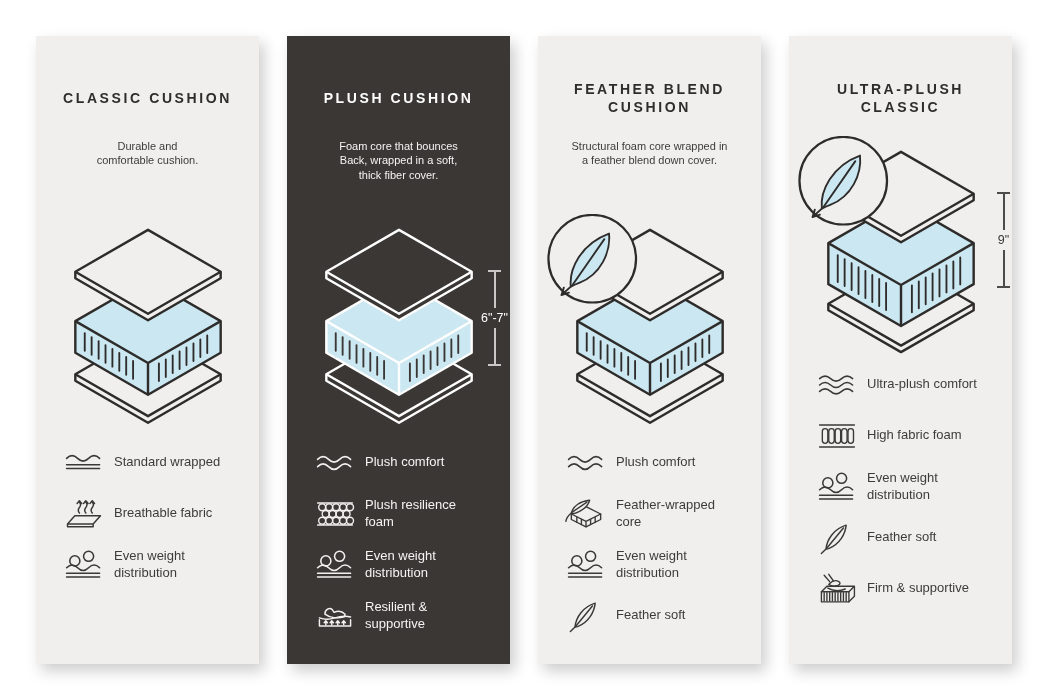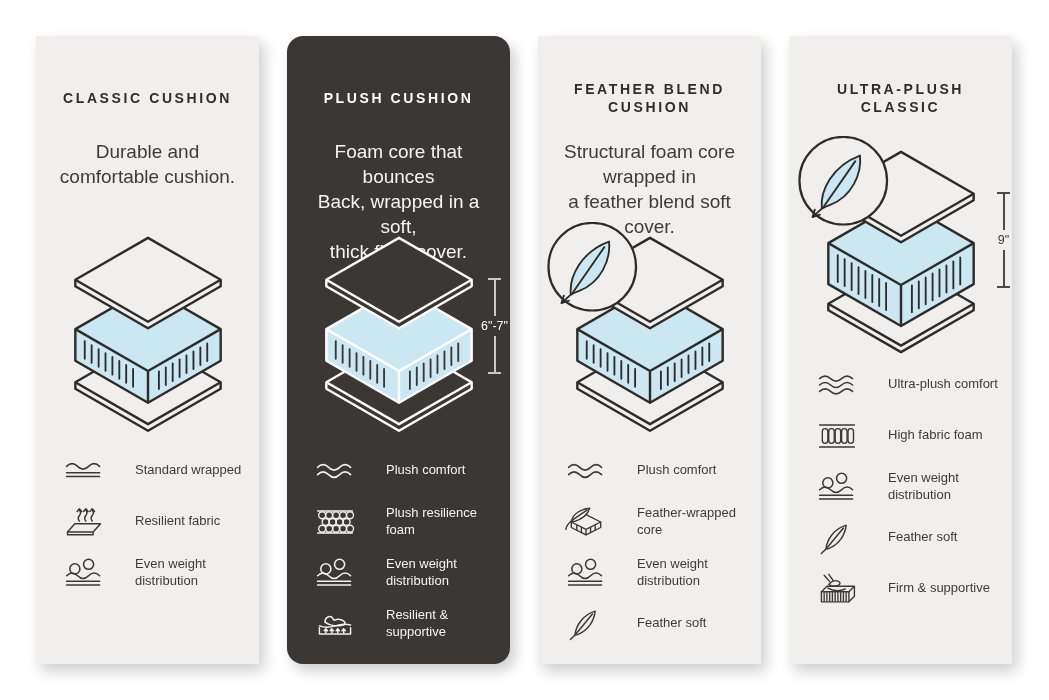--- a/index.html
+++ b/index.html
@@ -9,52 +9,52 @@
     -webkit-font-smoothing:antialiased;
   }
   .stage{position:relative;width:1049px;height:700px;background:#ffffff;}
   .cards{display:flex;gap:28px;padding:36px 0 0 36px;}
   .card{
     width:223px;height:628px;box-sizing:border-box;position:relative;
     box-shadow:5px 7px 14px rgba(0,0,0,0.20);
     display:flex;flex-direction:column;
   }
   .card.light{background:#f0efee;color:#3d3c3b;}
-  .card.dark{background:#3a3735;color:#f5f4f3;border-radius:16px;}
+  .card.dark{background:#3a3735;color:#f5f4f3;}
   .card-title{
     margin-top:40px;height:46px;padding:0 8px;
     display:flex;align-items:center;justify-content:center;
     font-size:14px;font-weight:bold;letter-spacing:2.6px;
     text-align:center;white-space:pre-line;line-height:1.28;
   }
   .card.light .card-title{color:#2e2d2c;}
   .card.dark .card-title{color:#ffffff;}
   .card-desc{
     margin-top:5px;height:62px;padding:0 16px;
-    font-size:19px;line-height:1.32;text-align:center;white-space:pre-line;
+    font-size:11px;line-height:1.32;text-align:center;white-space:pre-line;
   }
   .illus{position:relative;height:218px;margin-top:2px;}
   .cushion-box{position:absolute;left:50%;top:0;transform:translateX(-50%);
     width:210px;height:218px;}
   .cushion-box svg{width:100%;height:100%;display:block;}
   
   .dim{
     position:absolute;right:2px;top:56px;height:96px;
     display:flex;flex-direction:column;align-items:center;
   }
   .dim-cap{width:13px;height:2px;flex:0 0 2px;}
   .dim-line{width:2px;flex:1;}
   .dim-label{font-size:12.5px;margin:3px 0;white-space:nowrap;}
   .card.dark .dim-cap,.card.dark .dim-line{background:#c9c8c7;}
   .card.dark .dim-label{color:#ffffff;}
   .card.light .dim-cap,.card.light .dim-line{background:#4c4b4a;}
   .card.light .dim-label{color:#3a3938;}
   
   .features{padding:12px 8px 0 25px;}
-  .feature{display:flex;align-items:center;gap:28px;min-height:30px;margin-bottom:13px;}
+  .feature{display:flex;align-items:center;gap:7px;min-height:30px;margin-bottom:13px;}
   .ficon{flex:0 0 46px;height:38px;display:flex;align-items:center;justify-content:center;}
   .ficon svg{width:44px;height:36px;stroke:currentColor;fill:none;}
   .card.light .ficon{color:#3a3938;--icon-bg:#f0efee;}
   .card.dark .ficon{color:#f2f1f0;--icon-bg:#3a3735;}
   .flabel{font-size:13px;line-height:1.3;white-space:pre-line;}
   .defs-hidden{position:absolute;width:0;height:0;overflow:hidden;}
 </style>
 </head>
 <body>
 
@@ -193,21 +193,21 @@
               </svg>
             </span>
           <span class="flabel">Standard wrapped</span>
         </div>
         <div class="feature">
           <span class="ficon">
               <svg>
                 <use href="#i-breathe"></use>
               </svg>
             </span>
-          <span class="flabel">Resilient fabric</span>
+          <span class="flabel">Breathable fabric</span>
         </div>
         <div class="feature">
           <span class="ficon">
               <svg>
                 <use href="#i-even"></use>
               </svg>
             </span>
           <span class="flabel">Even weight
 distribution</span>
         </div>
@@ -275,21 +275,21 @@
           <span class="flabel">Resilient &amp;
 supportive</span>
         </div>
       </div>
     </section>
 
     <section class="card light">
       <h2 class="card-title">FEATHER BLEND
 CUSHION</h2>
       <p class="card-desc">Structural foam core wrapped in
-a feather blend soft cover.</p>
+a feather blend down cover.</p>
       <div class="illus">
         <div class="cushion-box">
             <svg viewBox="0 -12 224 234" preserveAspectRatio="xMidYMin meet">
               <path d="M34,160 L112,115 L190,160 L190,167 L112,212 L34,167 Z" fill="#f0efee" stroke="#2e2c2a" stroke-width="2.6" stroke-linejoin="round"></path>
               <path d="M34,160 L112,205 L190,160" fill="none" stroke="#2e2c2a" stroke-width="2.6" stroke-linejoin="round"></path>
               <path d="M34,103 L112,58 L190,103 L190,137 L112,182 L34,137 Z" fill="#cbe7f1" stroke="#2e2c2a" stroke-width="2.6" stroke-linejoin="round"></path>
               <path d="M34,103 L112,148 L190,103 M112,148 L112,182" fill="none" stroke="#2e2c2a" stroke-width="2.6" stroke-linejoin="round"></path>
               <path d="M44.1,115.8 v19 M51.5,120.1 v19 M59.0,124.4 v19 M66.4,128.7 v19 M73.8,132.9 v19 M81.2,137.2 v19 M88.6,141.5 v19 M96.0,145.8 v19 M123.7,148.3 v19 M131.1,144.0 v19 M138.5,139.7 v19 M145.9,135.4 v19 M153.3,131.2 v19 M160.8,126.9 v19 M168.2,122.6 v19 M175.6,118.3 v19 " stroke="#2e2c2a" stroke-width="2" fill="none" stroke-linecap="round"></path>
               <path d="M34,50 L112,5 L190,50 L190,57 L112,102 L34,57 Z" fill="#f0efee" stroke="#2e2c2a" stroke-width="2.6" stroke-linejoin="round"></path>
               <path d="M34,50 L112,95 L190,50" fill="none" stroke="#2e2c2a" stroke-width="2.6" stroke-linejoin="round"></path>

